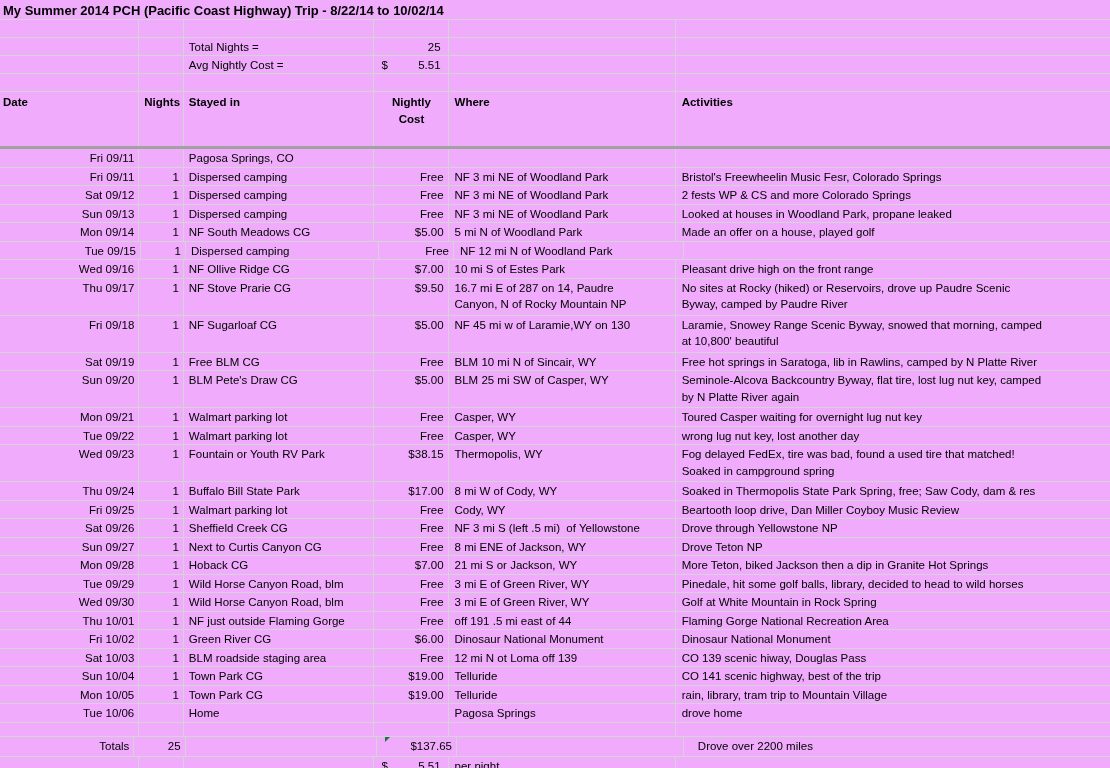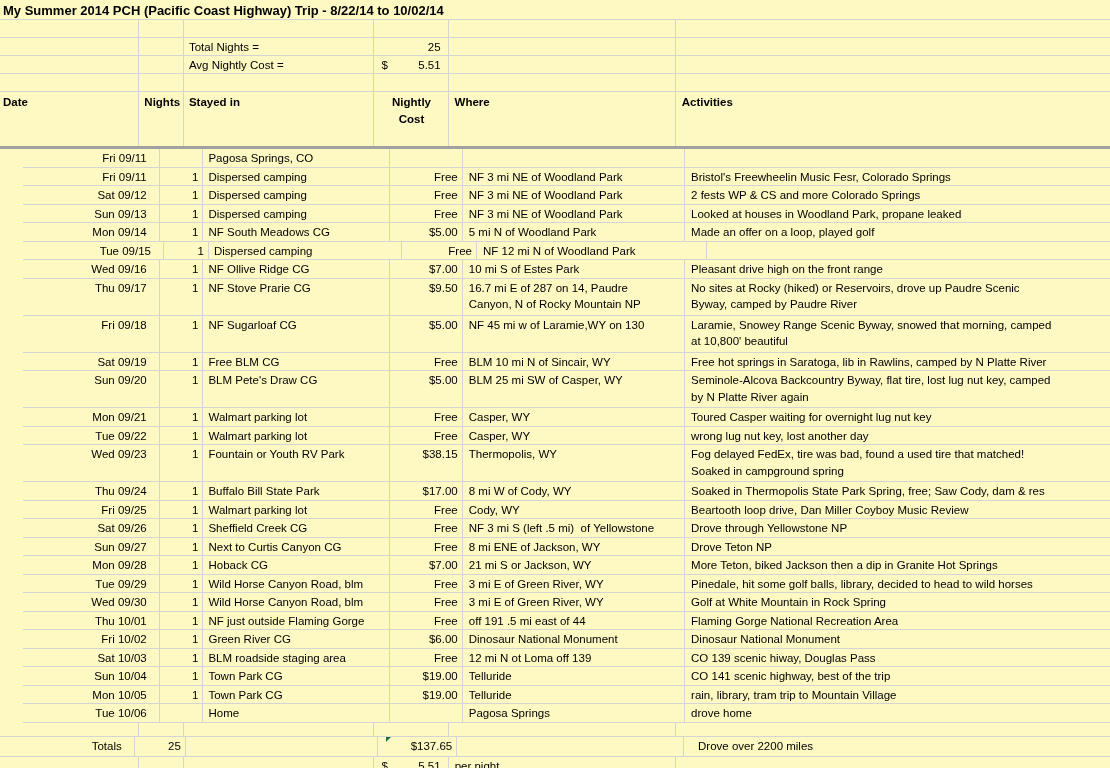--- a/index.html
+++ b/index.html
@@ -1,35 +1,35 @@
 <!DOCTYPE html>
 <html><head>
 <meta charset="utf-8">
 <style>
   html,body{margin:0;padding:0;background:#fff;}
   .sheet{
-    position:relative;width:1110px;height:768px;overflow:hidden;background:#fef9c3;
+    position:relative;width:1110px;height:768px;overflow:hidden;background:#f0abfc;
     font-family:"Liberation Sans",sans-serif;font-size:11.5px;color:#000;
   }
   .row{display:flex;align-items:stretch;box-sizing:border-box;border-bottom:1px solid #d4d4d4;}
   .cell{box-sizing:border-box;border-right:1px solid #d4d4d4;padding:1px 4px 0 5px;line-height:16.5px;overflow:hidden;}
-  .c-date{width:141px;text-align:right;white-space:nowrap;padding-right:12px;}
+  .c-date{width:141px;text-align:right;white-space:nowrap;padding-right:4px;}
   .c-nights{width:45px;text-align:right;white-space:nowrap;padding-right:4px;}
   .c-stayed{width:193px;white-space:nowrap;}
   .c-cost{width:75px;text-align:right;white-space:nowrap;padding-right:4px;}
   .c-where{width:230px;white-space:pre-wrap;padding-left:6px;}
   .c-act{width:440px;border-right:none;white-space:pre-wrap;padding-left:6px;overflow:visible;}
   .rT{height:20px;}
   .rT .cell{border-right:none;font-weight:bold;font-size:13px;white-space:nowrap;width:1110px;text-align:left;padding-left:3px;line-height:19px;overflow:visible;}
   .r18{height:18px;justify-content:flex-end;}
   .rH{height:57px;border-bottom:3px solid #a1a1a1;}
   .rH .cell{font-weight:bold;white-space:nowrap;padding-top:2px;}
   .rH .c-date{text-align:left;padding-left:3px;}
   .h-cost-inner{display:block;width:48px;margin:0 auto;text-align:center;white-space:normal;}
-  .r{height:18.5px;margin-left:23px;}
+  .r{height:18.5px;}
   .r.tall{height:37px;}
   .acct{display:flex;justify-content:space-between;padding-left:7px;padding-right:7px;text-align:left;}
   .num-25{padding-right:7px;}
   .rG{height:14px;}
   .rTot{height:20px;gap:8px;}
   .rTot .c-cost{position:relative;}
   .flag{position:absolute;top:0;left:0;width:0;height:0;border-top:5px solid #1e7145;border-right:5px solid transparent;}
   .rPN{height:18px;}
 </style>
 </head>
@@ -123,21 +123,21 @@
         <div class="cell c-cost">Free</div>
         <div class="cell c-where">NF 3 mi NE of Woodland Park</div>
         <div class="cell c-act">Looked at houses in Woodland Park, propane leaked</div>
       </div>
       <div class="row r">
         <div class="cell c-date">Mon 09/14</div>
         <div class="cell c-nights">1</div>
         <div class="cell c-stayed">NF South Meadows CG</div>
         <div class="cell c-cost">$5.00</div>
         <div class="cell c-where">5 mi N of Woodland Park</div>
-        <div class="cell c-act">Made an offer on a loop, played golf</div>
+        <div class="cell c-act">Made an offer on a house, played golf</div>
       </div>
       <div class="row r">
         <div class="cell c-date">Tue 09/15</div>
         <div class="cell c-nights">1</div>
         <div class="cell c-stayed">Dispersed camping</div>
         <div class="cell c-cost">Free</div>
         <div class="cell c-where">NF 12 mi N of Woodland Park</div>
       </div>
       <div class="row r">
         <div class="cell c-date">Wed 09/16</div>

